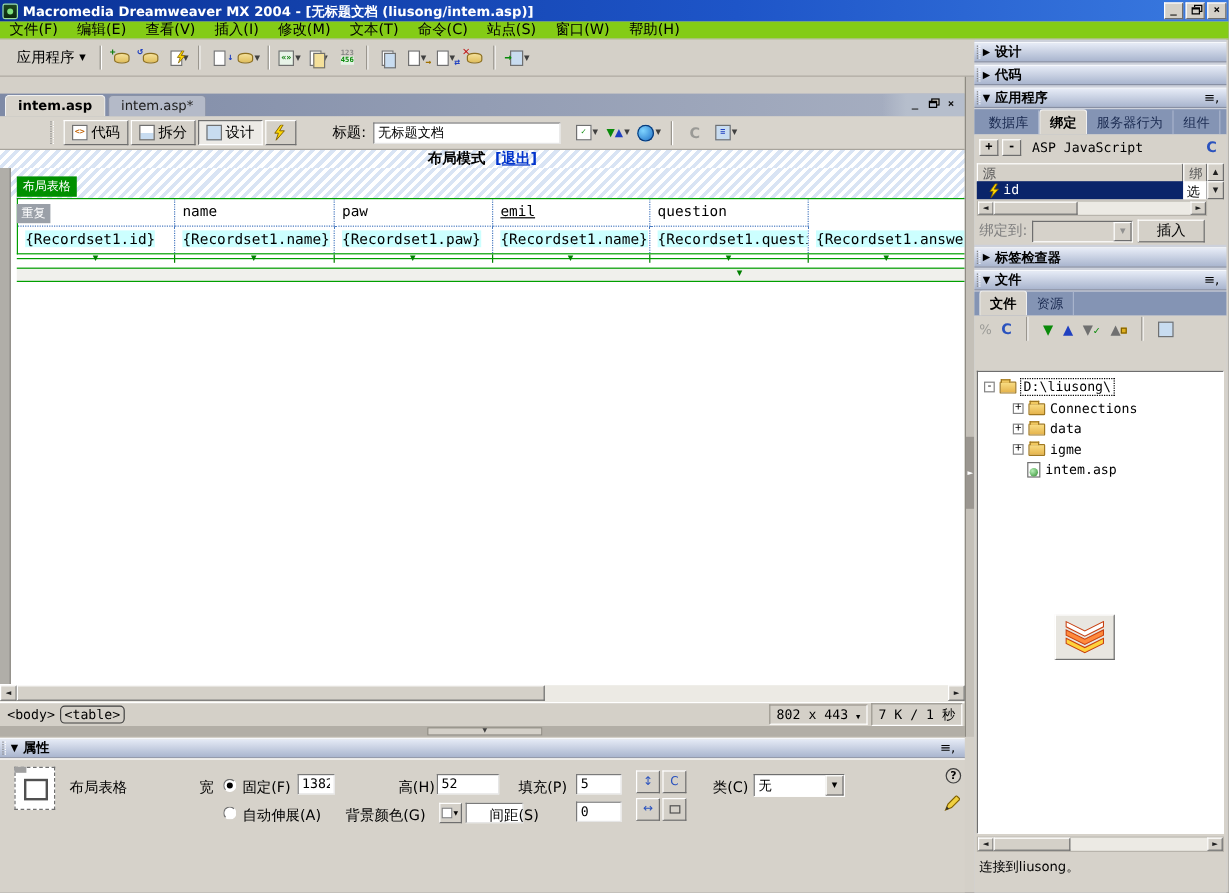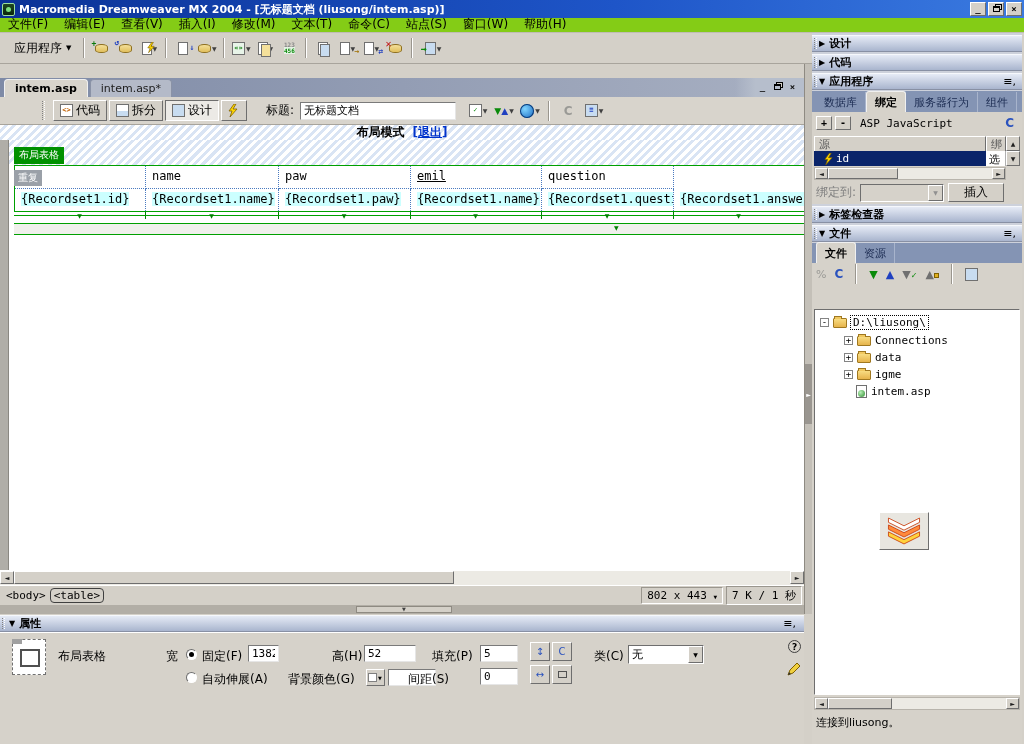--- a/index.html
+++ b/index.html
@@ -298,21 +298,21 @@
       </div>
     <div class="viewbtn raised pressed">
       <span class="mini-ic" style="background:#C8DCF0;"></span>
       <span>设计</span>
       </div>
     <div class="viewbtn raised" style="width:26px;">
       <svg width="10" height="13" viewBox="0 0 10 13">
           <path d="M6 0 L1 7 H4 L2 13 L9 5 H5 L8 0 Z" fill="#FFD800" stroke="#806000" stroke-width="0.8"></path>
         </svg>
       </div>
-    <span style="margin-left:17px;">标题:</span>
+    <span style="margin-left:28px;">标题:</span>
     <input class="field" style="width: 156px; height: 18px; margin-left: 4px;" value="无标题文档">
     <div class="tbtn" style="margin-left:8px;">
         <span class="mini-ic" style="color:#0A8A0A;">✓</span>
         <span class="dd">▼</span>
       </div>
     <div class="tbtn">
         <span style="color:#0A8A0A;font-size:9px;">▼</span>
         <span style="color:#2040C0;font-size:9px;">▲</span>
         <span class="dd">▼</span>
       </div>

